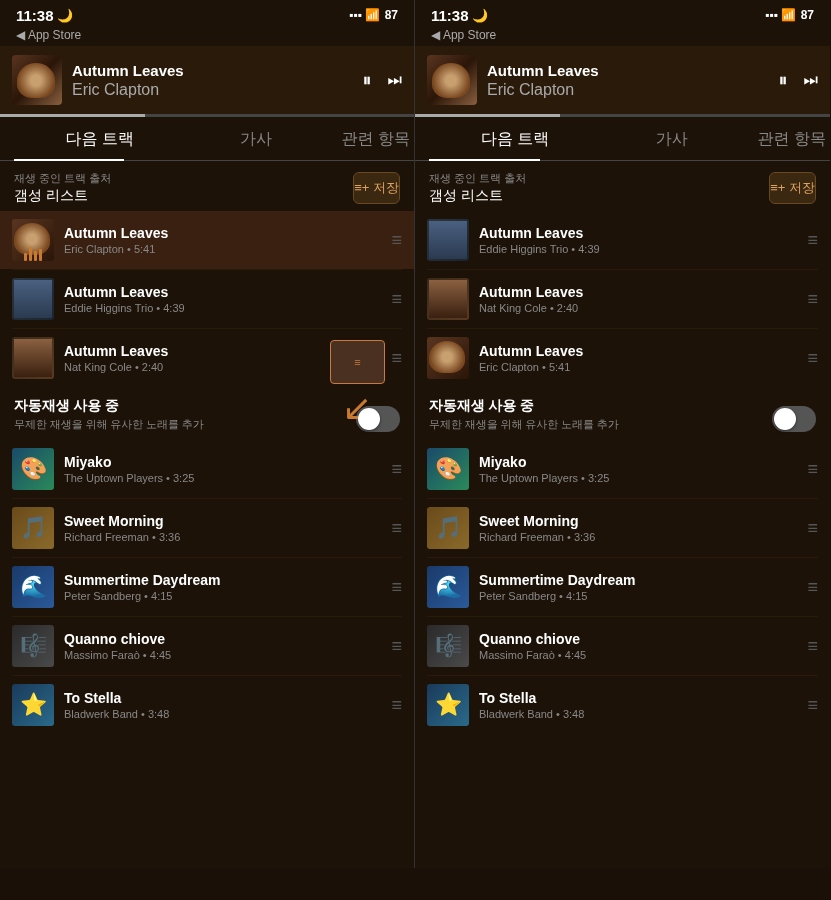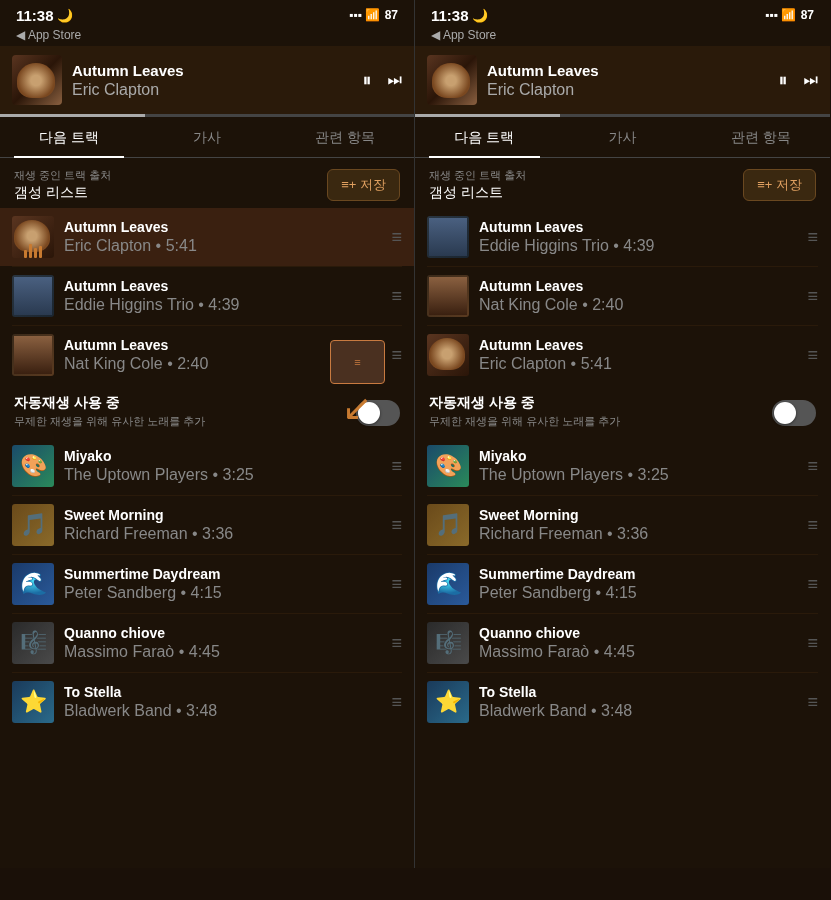--- a/index.html
+++ b/index.html
@@ -86,23 +86,23 @@
     }
 
     
     .tabs {
       display: flex;
       border-bottom: 1px solid #444;
       background: #1c1208;
     }
     .tab {
       flex: 1;
-      text-align: center;
+      text-align: right;
       padding: 12px 4px 10px;
-      font-size: 14px;
+      font-size: 16px;
       color: #888;
       cursor: pointer;
       position: relative;
     }
     .tab.active {
       color: #fff;
     }
     .tab.active::after {
       content: '';
       position: absolute;
@@ -120,21 +120,21 @@
     }
     .source-label { font-size: 11px; color: #888; }
     .source-name { font-size: 14px; font-weight: 400; color: #fff; margin-top: 1px; }
     .save-btn {
       display: flex;
       align-items: center;
       gap: 5px;
       background: #3a2810;
       border: 1px solid #6a4820;
       border-radius: 6px;
-      padding: 6px 13px;
+      padding: 6px 0;
       font-size: 13px;
       color: #e0a060;
       cursor: pointer;
     }
     .track-item {
       display: flex;
       align-items: center;
       padding: 8px 12px;
       gap: 10px;
       min-height: 54px;
@@ -221,32 +221,33 @@
       z-index: 2;
     }
     .bar {
       width: 3px;
       background: #c87a30;
       border-radius: 1px;
     }
 
     .track-info { flex: 1; }
     .track-title { font-size: 14px; font-weight: 600; color: #fff; }
-    .track-sub { font-size: 16px; color: #888; margin-top: 2px; }
+    .track-sub { font-size: 11px; color: #888; margin-top: 2px; }
     .drag-handle { color: #555; font-size: 18px; cursor: grab; }
 
     
     .list-divider { height: 1px; background: #2a1a0a; margin: 0 12px; }
 
     
     .autoplay-section {
       padding: 10px 14px 8px;
       display: flex;
       justify-content: space-between;
-      align-items: center;
+      align-items: flex-end;
+      font-family: Liberation Serif, serif;
     }
     .autoplay-text .autoplay-title { font-size: 14px; font-weight: 600; color: #fff; }
     .autoplay-text .autoplay-sub { font-size: 11px; color: #888; margin-top: 2px; }
     .toggle {
       width: 44px;
       height: 26px;
       border-radius: 13px;
       background: #555;
       position: relative;
       cursor: pointer;

